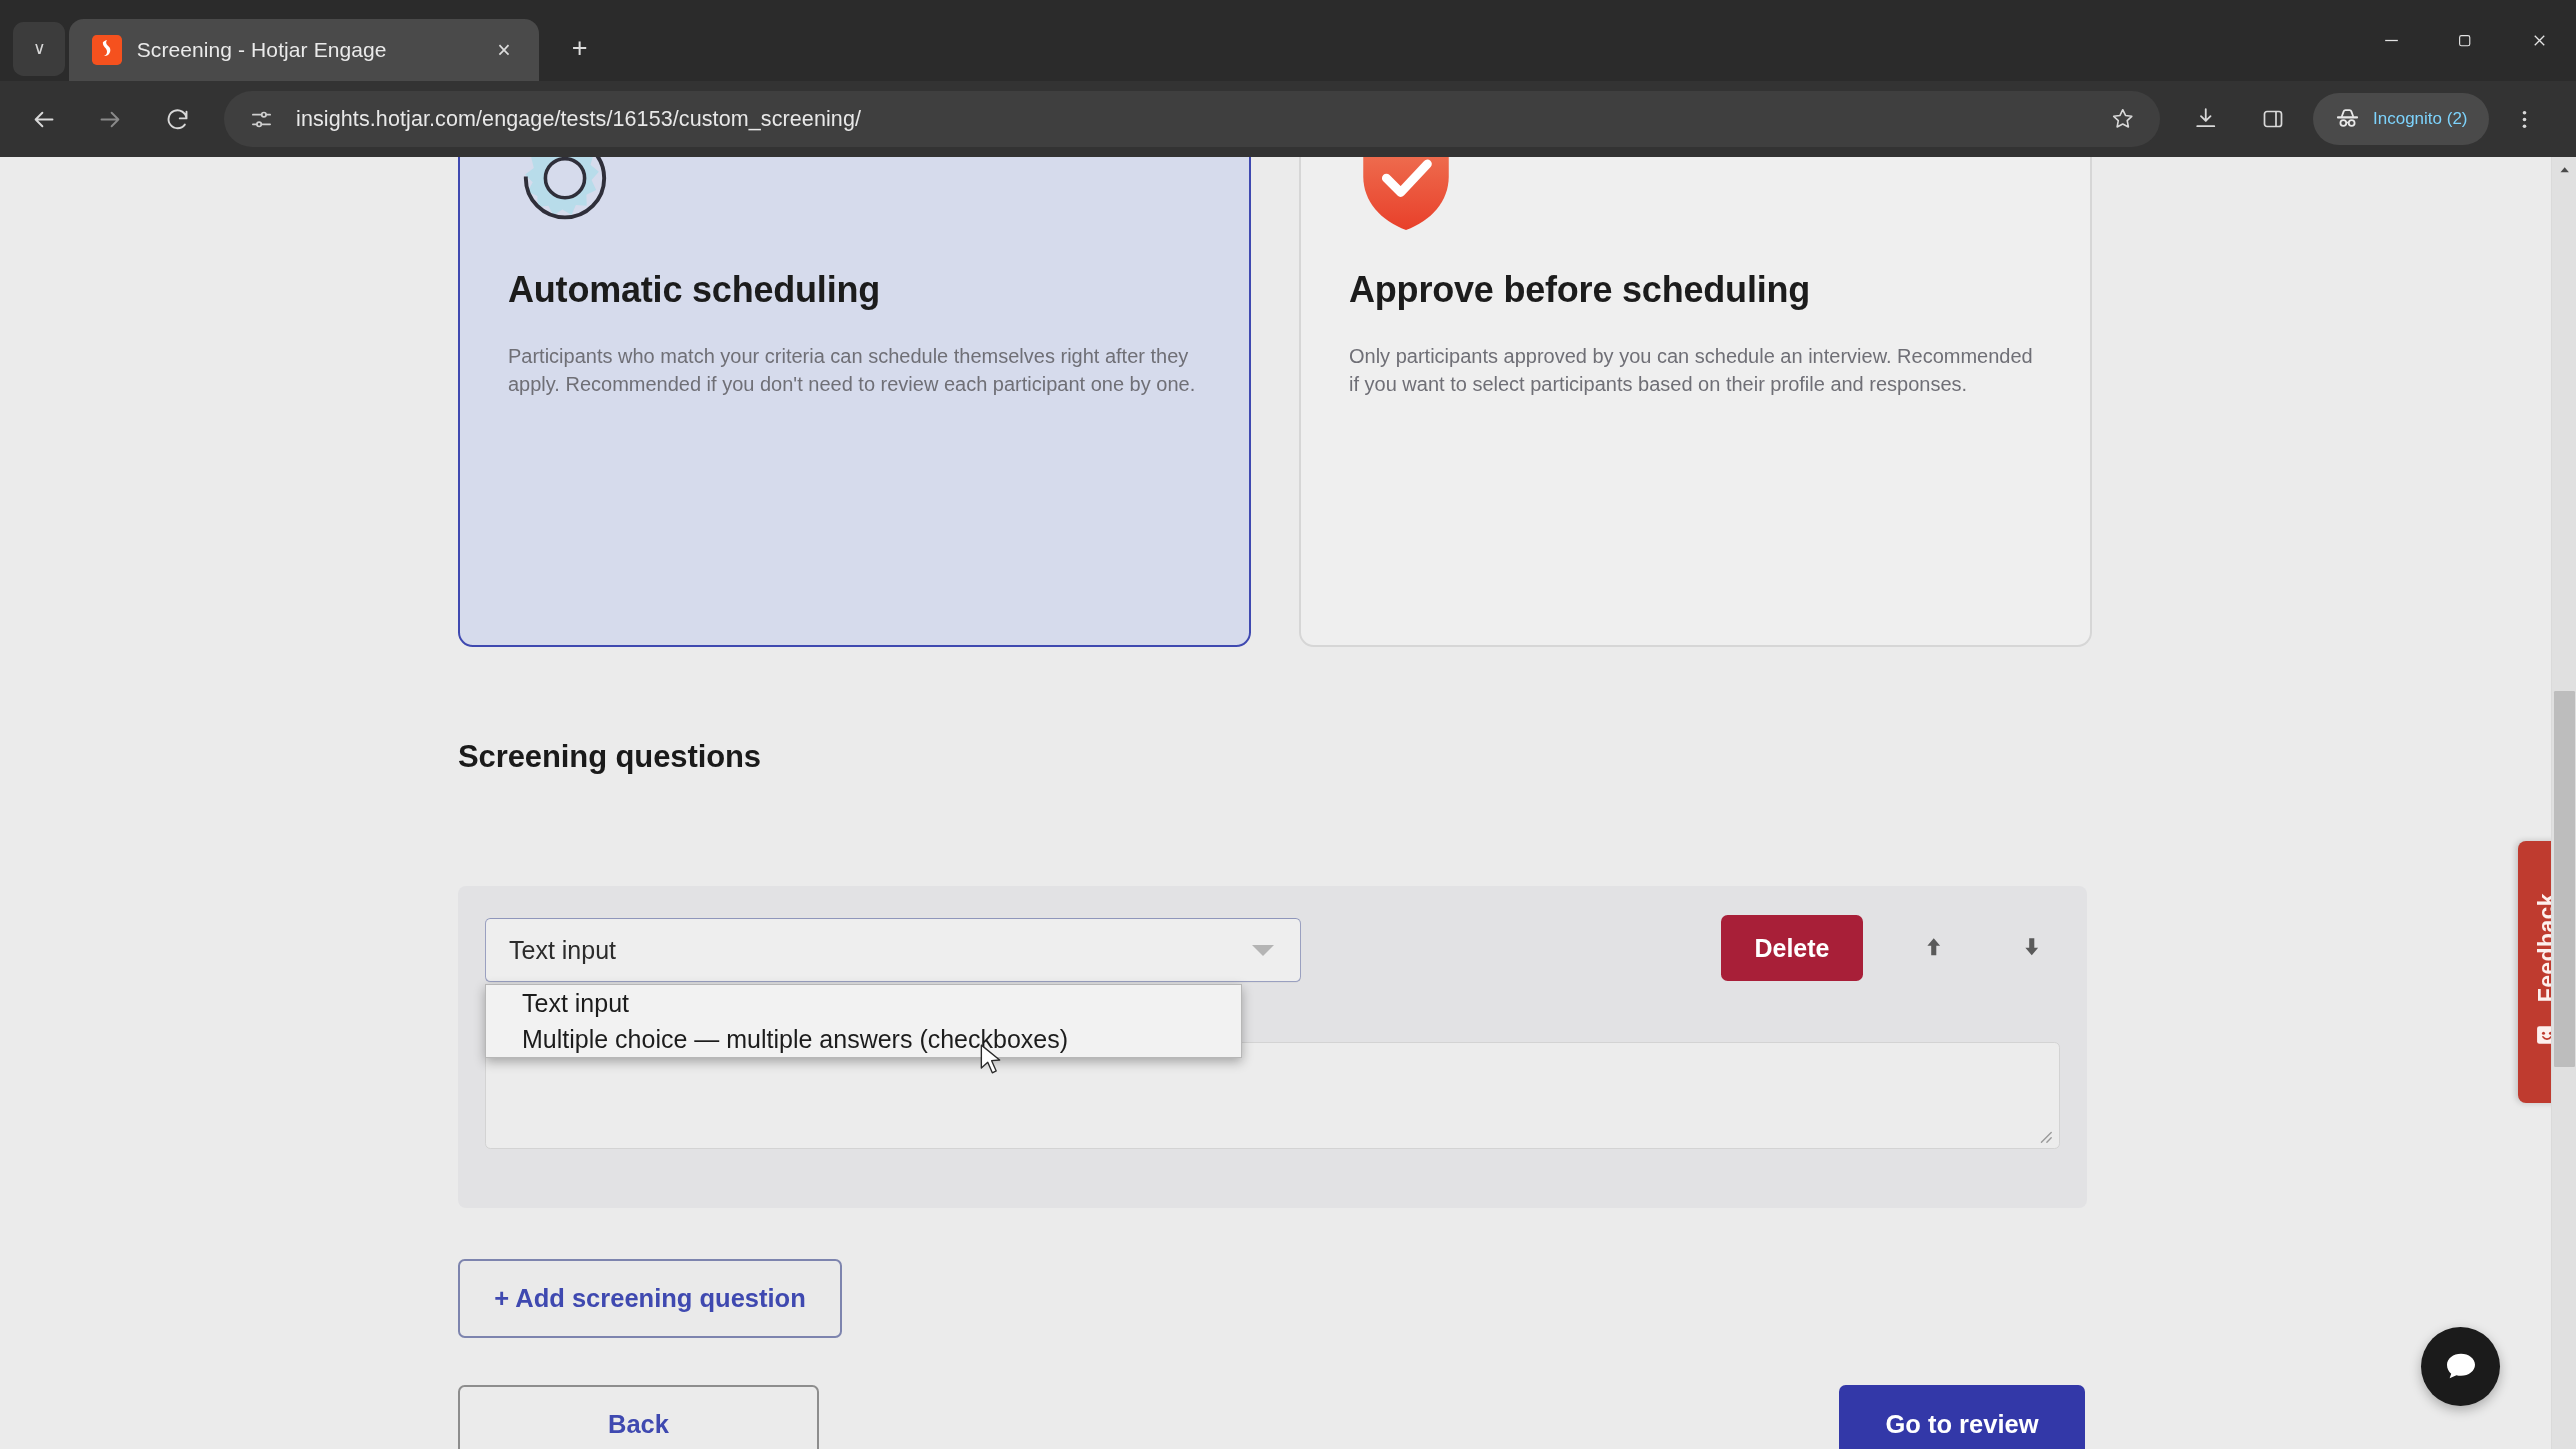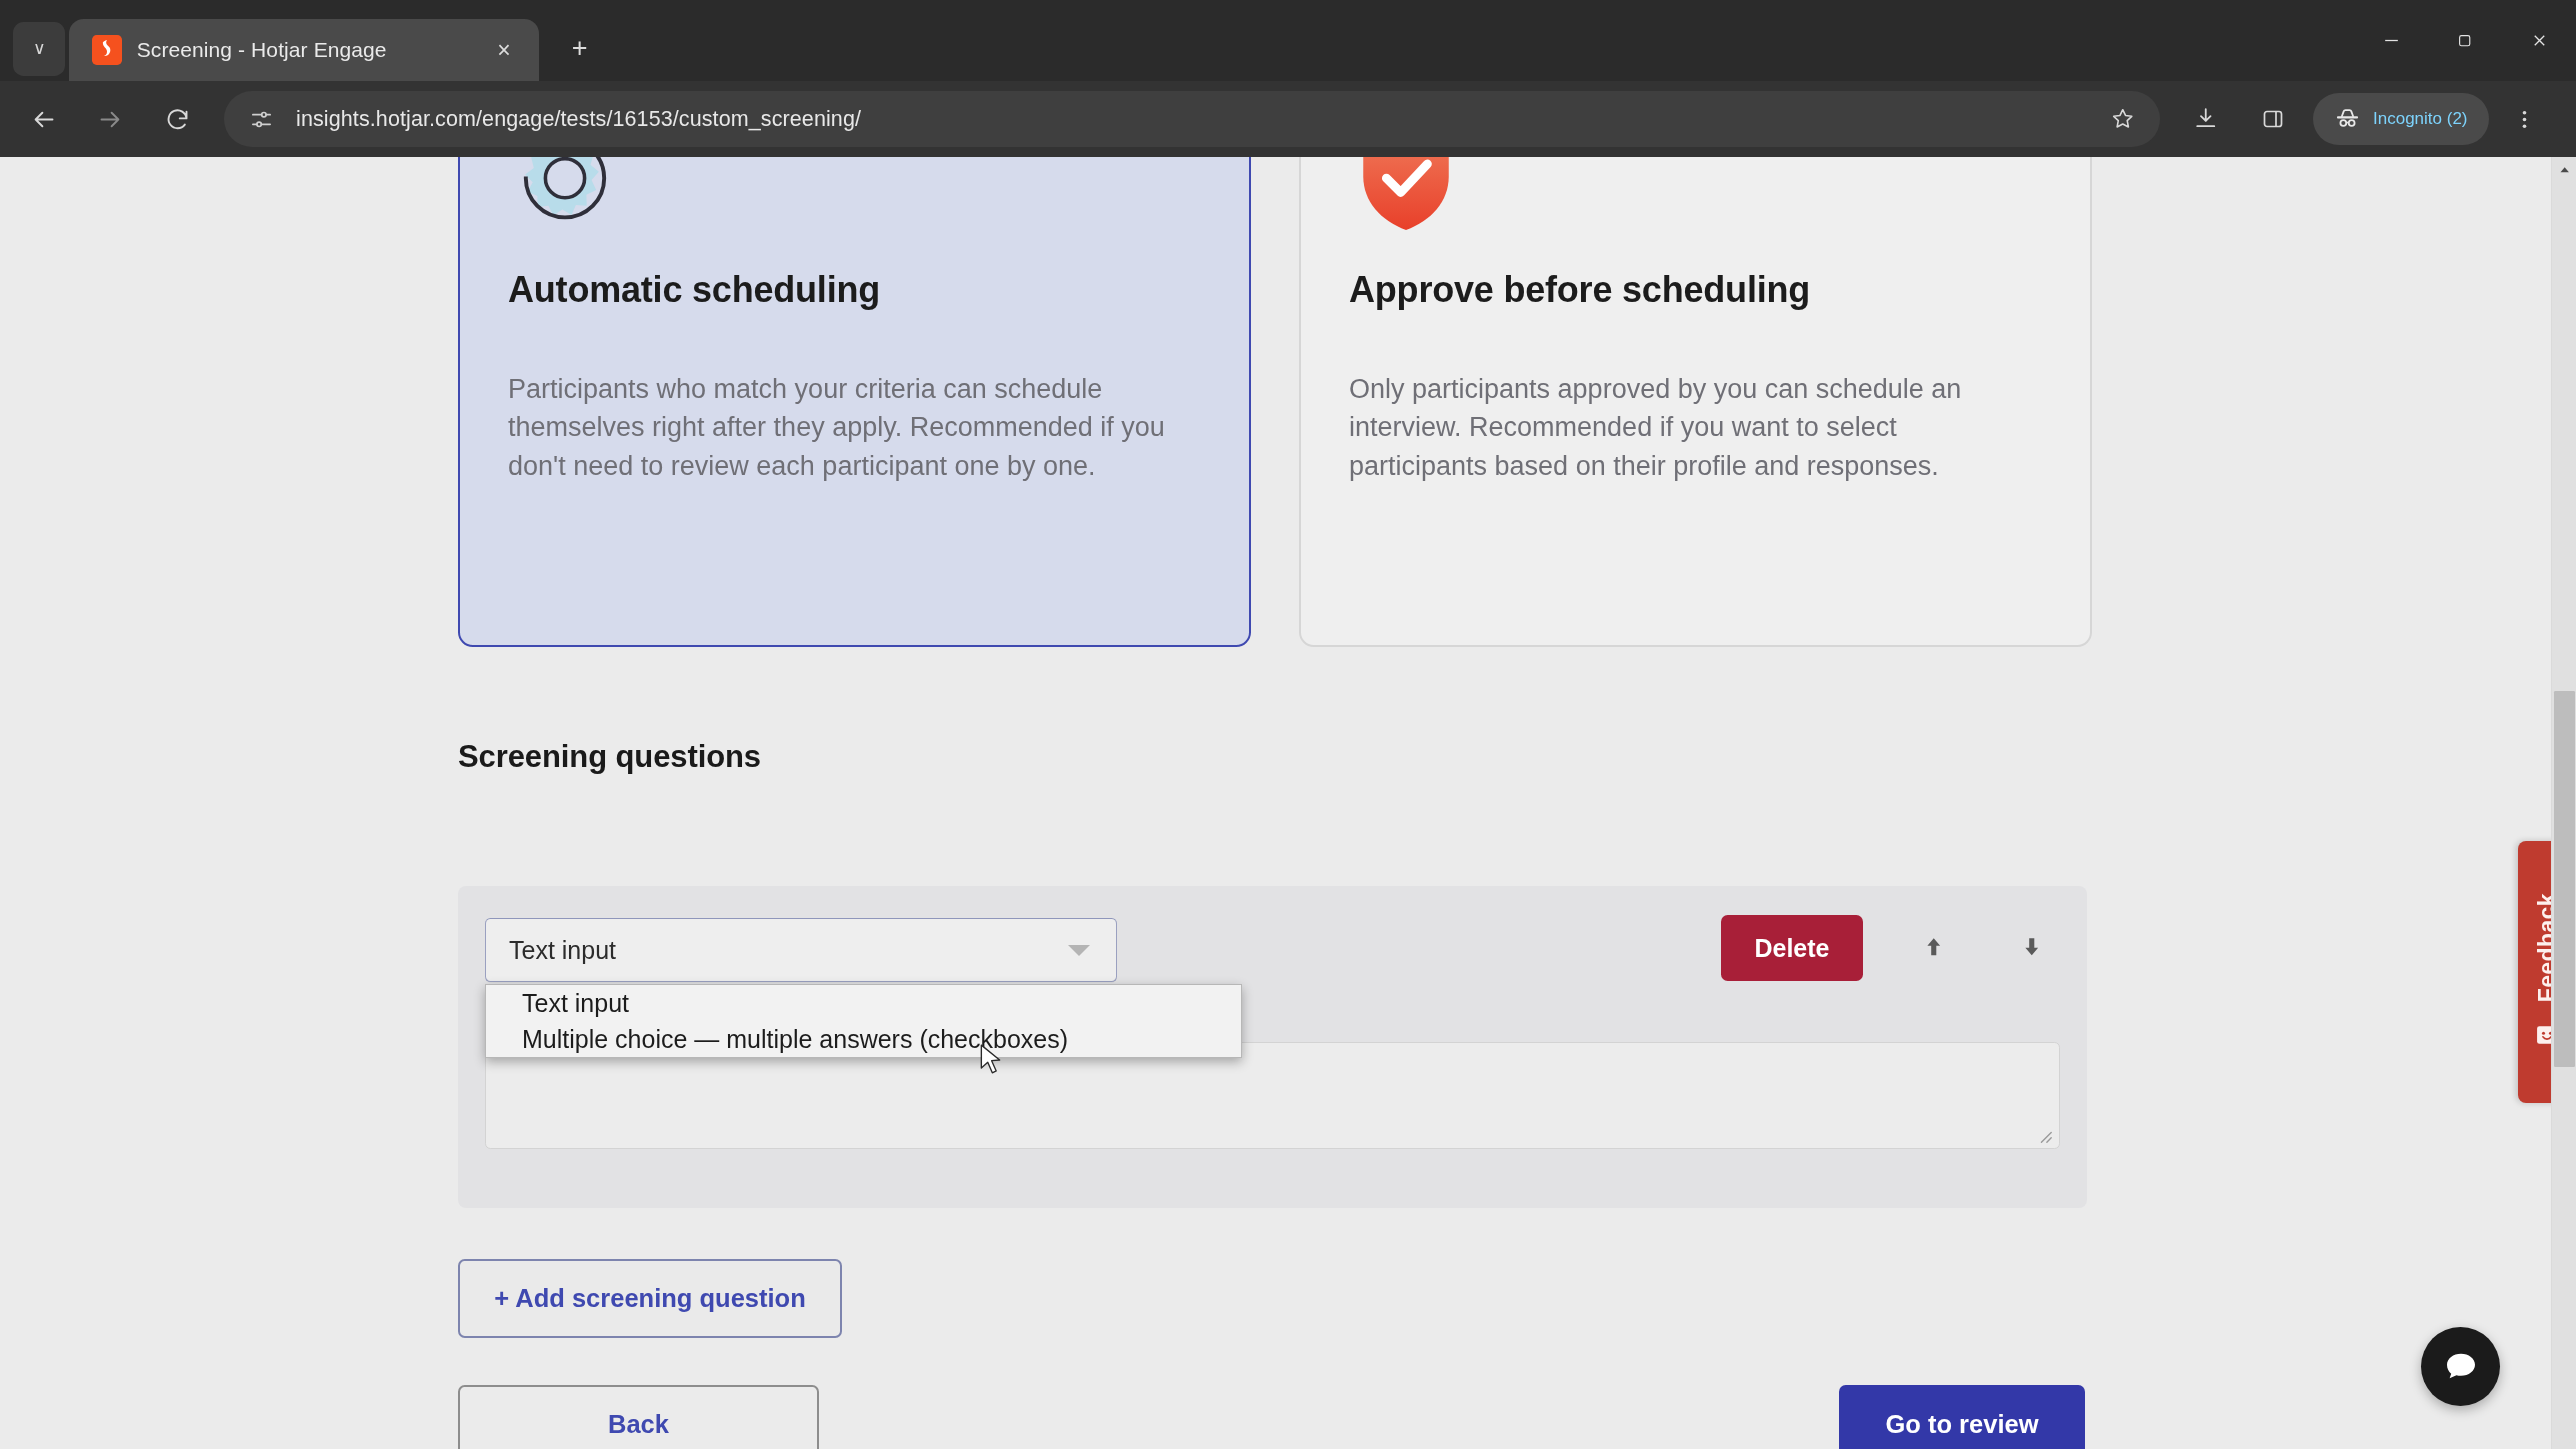--- a/index.html
+++ b/index.html
@@ -85,40 +85,40 @@
   .cards { position: absolute; left: 458px; top: -74px; display: flex; gap: 48px; }
   .card {
     width: 793px; height: 564px; border-radius: 14.8px;
     padding: 38px 48px 0 48px;
     display: flex; flex-direction: column;
   }
   .card.selected { background: #d6dbec; border: 2.7px solid #3f49b0; }
   .card.unselected { background: #efefef; border: 2px solid #d6d6d6; }
   .card-icon { width: 114px; height: 114px; margin-bottom: 32px; flex: none; }
   .card-title { font-size: 36px; font-weight: bold; color: #1c1c1c; margin-bottom: 31px; letter-spacing: -0.2px; }
-  .card-desc { font-size: 27px; line-height: 1.42; color: #6f6f76; margin-top: 28px; }
+  .card-desc { font-size: 20px; line-height: 1.42; color: #6f6f76; }
 
   
   .section-title {
     position: absolute; left: 458px; top: 582px;
     font-size: 31px; font-weight: bold; color: #1a1a1a; letter-spacing: -0.1px;
   }
   .section-help {
     position: absolute; left: 458px; top: 657px;
     font-size: 25.5px; color: #6f6f76;
   }
   .section-help a { color: #3f49b0; text-decoration: underline; }
 
   .question-card {
     position: absolute; left: 458px; top: 729px;
     width: 1629px; height: 322px;
     background: #e2e2e4; border-radius: 8px;
   }
 
-  .select-wrap { position: absolute; left: 27px; top: 32px; width: 632px; }
+  .select-wrap { position: absolute; left: 27px; top: 32px; width: 816px; }
   .select-box {
     width: 100%; height: 64px; background: #eeeeee;
     border: 1.3px solid #9aa0c0; border-top-color:#8f96bb; border-radius: 5.4px;
     display: flex; align-items: center; padding: 0 19px 0 23px;
     box-shadow: 0 0.7px 0 rgba(0,0,0,.05);
   }
   .select-value { flex: 1; font-size: 25px; color: #2c2c2c; }
   .select-caret { width: 0; height: 0; border-left: 11.4px solid transparent;
     border-right: 11.4px solid transparent; border-top: 11.4px solid #b4b4b4; margin-right: 6.7px; }
 

